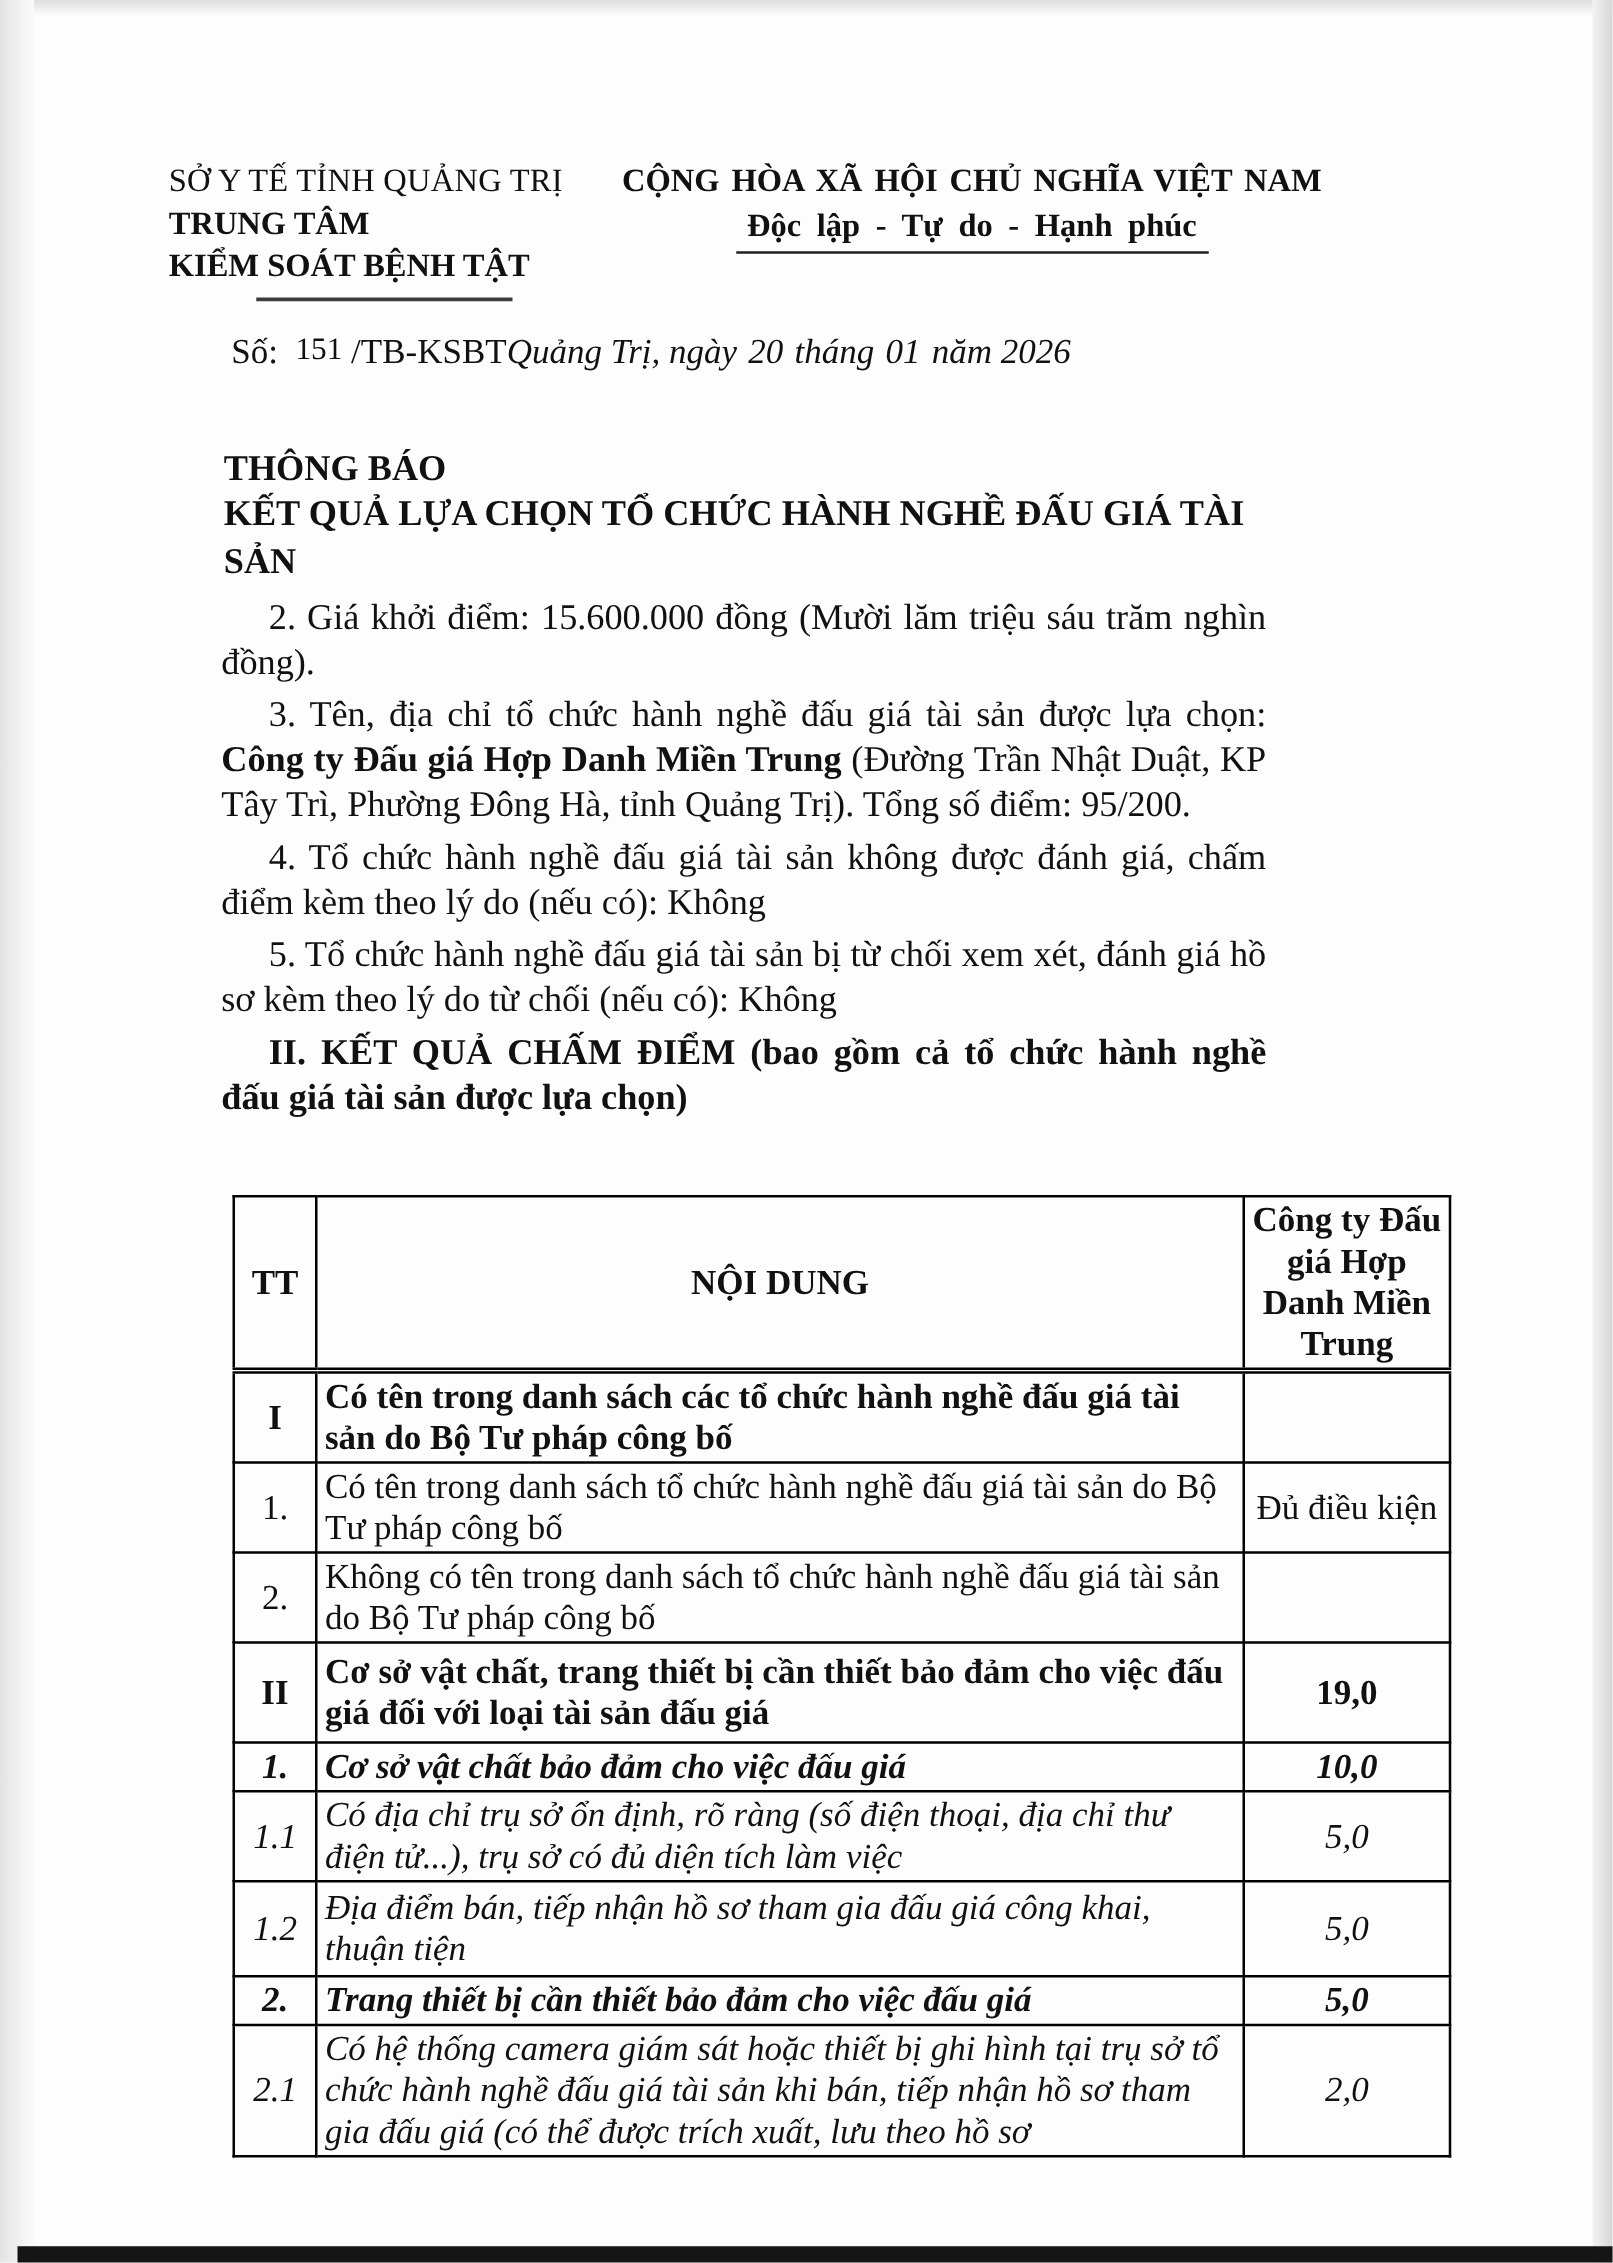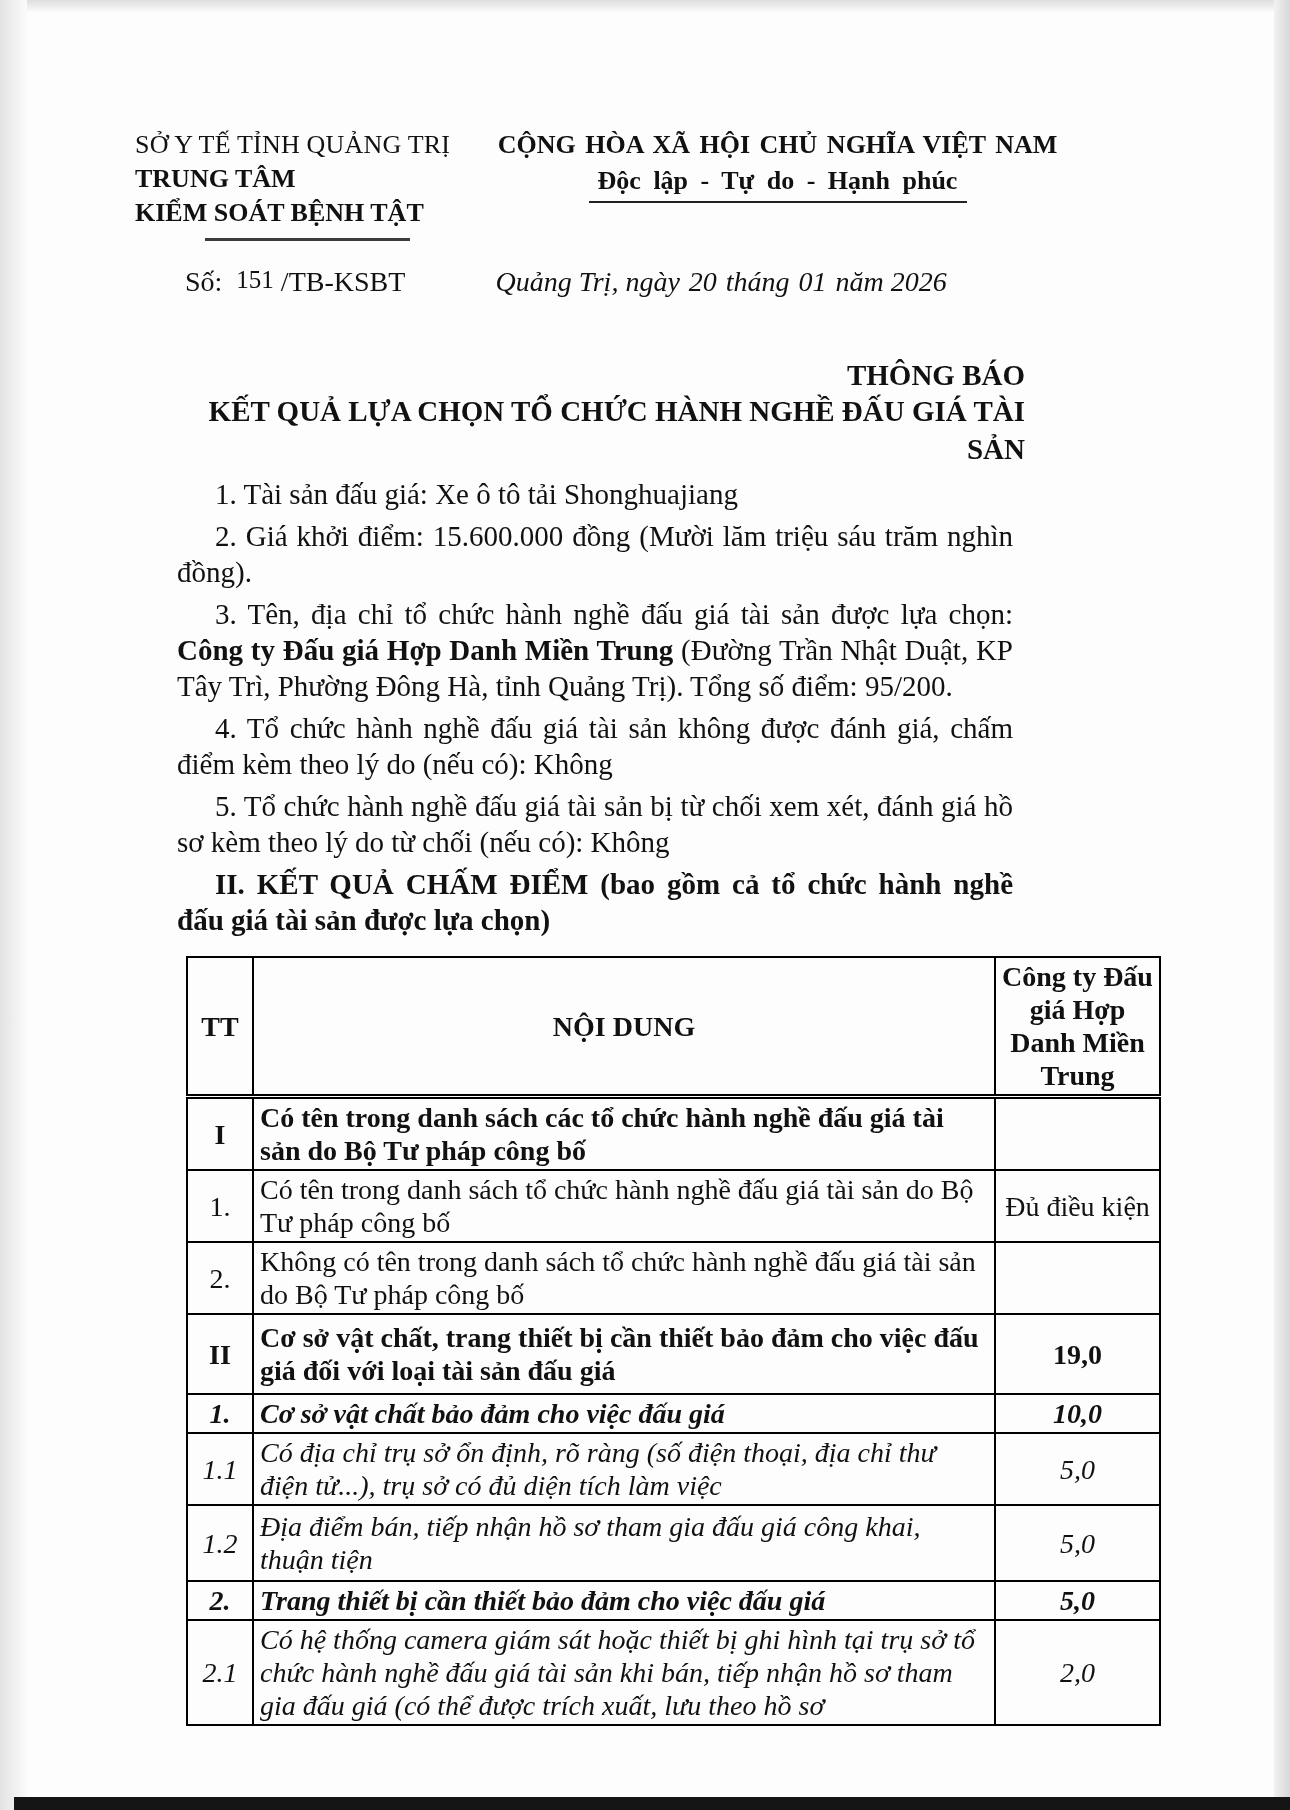--- a/index.html
+++ b/index.html
@@ -25,25 +25,25 @@
   .hdr-rule-left{width:205px;height:3px;background:#3c3c3c;margin:8px auto 0 auto;}
   .hdr-right{width:575px;margin-left:10px;text-align:center;}
   .hdr-right .l1{font-weight:bold;font-size:26px;line-height:34px;word-spacing:3px;}
   .hdr-right .l2{font-weight:bold;font-size:26px;line-height:38px;word-spacing:6px;}
   .hdr-rule-right{width:378px;height:2px;background:#222;margin:1px auto 0 auto;}
 
   
   .numdate{position:absolute;left:177px;top:266px;width:860px;display:flex;}
   .so{font-size:28px;margin-left:8px;white-space:nowrap;}
   .so .num{font-size:25px;margin:0 7px 0 14px;position:relative;top:-3px;}
-  .date{flex:1;text-align:center;font-style:italic;font-size:28px;white-space:nowrap;}
+  .date{flex:1;text-align:left;font-style:italic;font-size:28px;white-space:nowrap;}
   .date .dn{margin:0 9px;}
 
   
-  .titles{position:absolute;left:190px;top:358px;width:835px;text-align:right;}
+  .titles{position:absolute;left:179px;top:358px;width:835px;text-align:left;}
   .titles .t1{font-weight:bold;font-size:29px;line-height:34px;}
   .titles .t2{font-weight:bold;font-size:29px;line-height:38px;}
 
   
   .bodytext{position:absolute;left:177px;top:476px;width:836px;
     font-size:29px;line-height:36px;text-align:justify;}
   .bodytext p{margin:0 0 6px 0;text-indent:38px;}
   .bodytext p.hd{font-weight:bold;}
   b{font-weight:bold;}
 
@@ -87,21 +87,20 @@
   <span class="so"><span>Số:</span><span class="num">151</span><span>/TB-KSBT</span></span>
   <span class="date"><span>Quảng Trị, ngày</span><span class="dn">20</span><span>tháng</span><span class="dn">01</span><span>năm 2026</span></span>
 </div>
 
 <div class="titles">
   <div class="t1">THÔNG BÁO</div>
   <div class="t2">KẾT QUẢ LỰA CHỌN TỔ CHỨC HÀNH NGHỀ ĐẤU GIÁ TÀI SẢN</div>
 </div>
 
 <div class="bodytext">
-  <p>1. Tài sản đấu giá: Xe ô tô tải Shonghuajiang</p>
   <p>2. Giá khởi điểm: 15.600.000 đồng (Mười lăm triệu sáu trăm nghìn đồng).</p>
   <p><span>3. Tên, địa chỉ tổ chức hành nghề đấu giá tài sản được lựa chọn: </span><b>Công ty Đấu giá Hợp Danh Miền Trung</b><span> (Đường Trần Nhật Duật, KP Tây Trì, Phường Đông Hà, tỉnh Quảng Trị). Tổng số điểm: 95/200.</span></p>
   <p>4. Tổ chức hành nghề đấu giá tài sản không được đánh giá, chấm điểm kèm theo lý do (nếu có):  Không</p>
   <p>5. Tổ chức hành nghề đấu giá tài sản bị từ chối xem xét, đánh giá hồ sơ kèm theo lý do từ chối (nếu có): Không</p>
   <p class="hd">II. KẾT QUẢ CHẤM ĐIỂM (bao gồm cả tổ chức hành nghề đấu giá tài sản được lựa chọn)</p>
 </div>
 
 <table class="score">
   <colgroup>
       <col class="c-tt">

